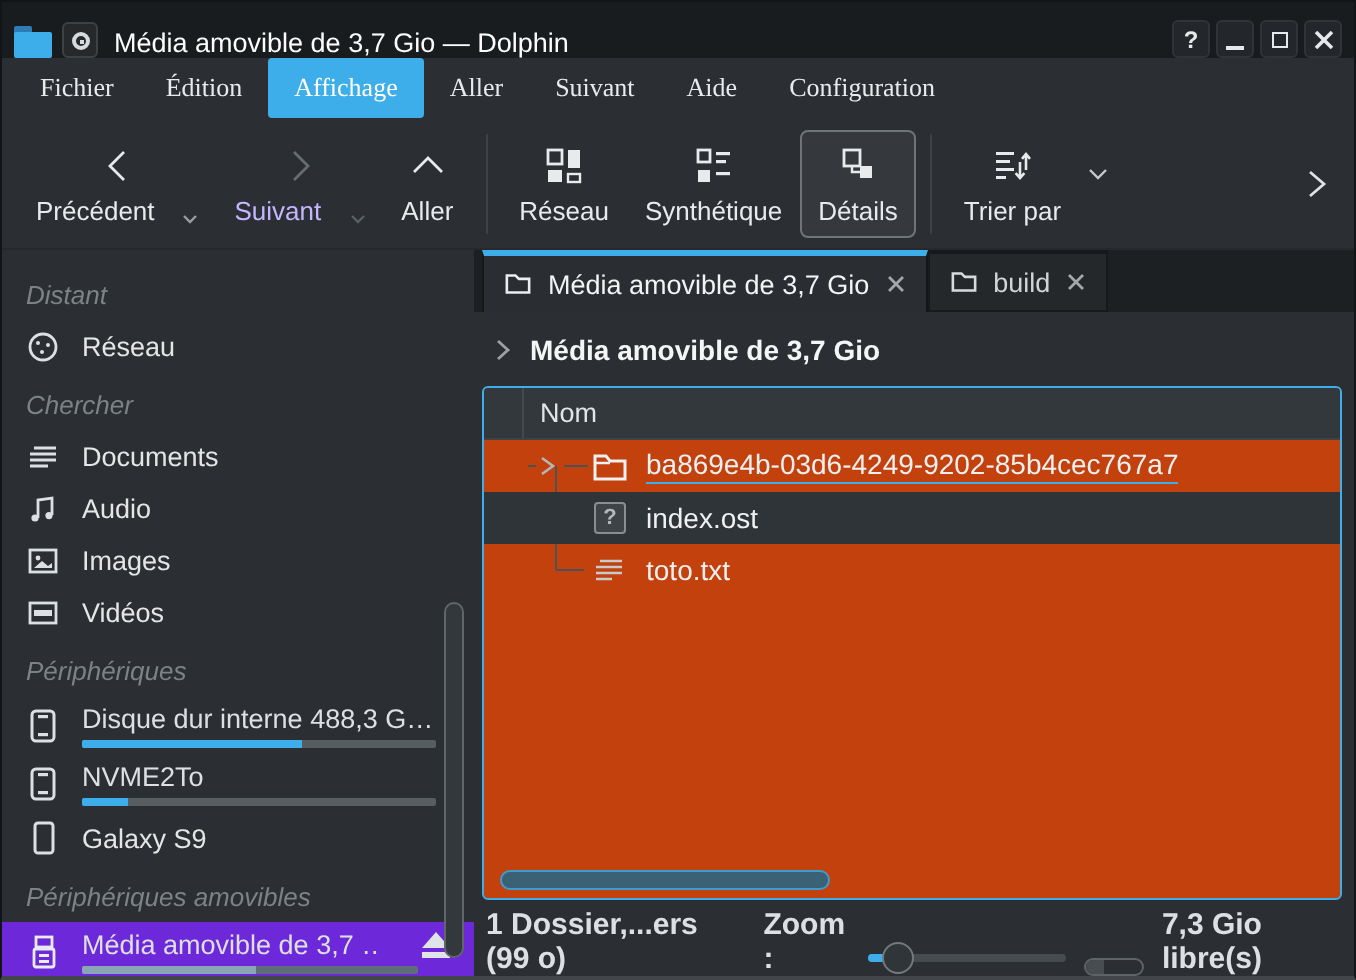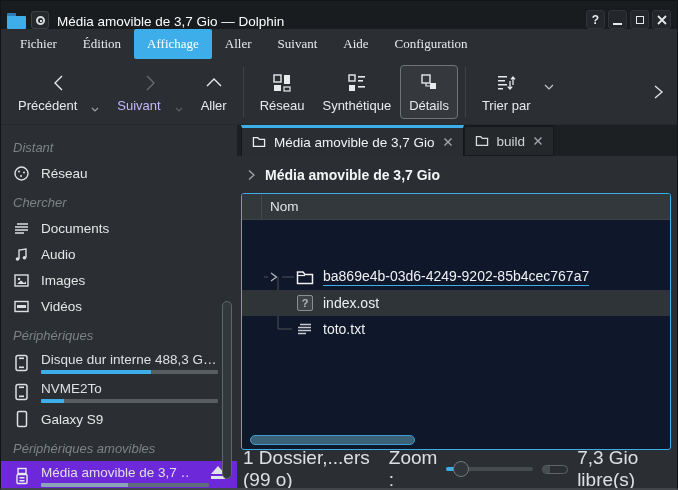--- a/index.html
+++ b/index.html
@@ -63,36 +63,36 @@
   
   .main{flex:1;display:flex;flex-direction:column;min-width:0;}
   .tabbar{height:31px;background:#1d2023;display:flex;align-items:stretch;}
   .tab{display:flex;align-items:center;gap:8px;padding:0 10px;font-size:13.5px;}
   .tab.active{background:#2a2e32;border-top:3px solid #3daee9;border-left:1px solid #141618;border-right:1px solid #141618;margin-left:4px;color:#f2f3f4;}
   .tab.inactive{background:#24282b;border:1px solid #17191c;border-top-width:2px;color:#d2d5d7;}
   .tab-close{display:flex;align-items:center;}
   .breadcrumb{height:37px;background:#2b2f33;display:flex;align-items:center;padding-left:10px;gap:9px;}
   .crumb-label{font-weight:bold;font-size:14px;color:#f4f5f6;}
   
-  .fileview{flex:1;margin:0 6px 0 4px;border:1px solid #3daee9;border-radius:3px;background:#0f172a;display:flex;flex-direction:column;overflow:hidden;position:relative;gap:44px;}
+  .fileview{flex:1;margin:0 6px 0 4px;border:1px solid #3daee9;border-radius:3px;background:#c2410c;display:flex;flex-direction:column;overflow:hidden;position:relative;}
   .fv-header{height:26px;background:#33383c;border-bottom:1px solid #3e4246;display:flex;align-items:center;flex-shrink:0;}
   .fv-header .corner{width:20px;height:100%;border-right:1px solid #45494d;}
   .fv-header .col{padding-left:8px;color:#e2e5e7;font-size:13.5px;}
   .rows{position:relative;flex:1;}
   .frow{height:26px;display:flex;align-items:center;position:relative;font-size:14px;color:#eff0f1;}
   .frow.alt{background:#2f3438;}
   .tree-guides{position:absolute;left:0;top:0;pointer-events:none;}
   .expander{position:absolute;left:26px;top:7px;}
   .row-icon{margin-left:54px;display:flex;align-items:center;width:18px;justify-content:center;flex-shrink:0;}
   .fname{margin-left:9px;white-space:nowrap;}
   .fname.hovered{border-bottom:1px solid #3daee9;padding-bottom:1px;}
   .unknown-box{width:16px;height:16px;background:#3e4347;border:1px solid #898e92;border-radius:2px;color:#b4b8bb;font-size:11px;font-weight:bold;display:flex;align-items:center;justify-content:center;}
   .hscrollbar{position:absolute;left:8px;bottom:4px;width:165px;height:10px;border-radius:5px;background:#3a6175;border:1px solid #3d9cd0;}
   
-  .statusbar{height:38px;display:flex;align-items:center;padding:0 6px;gap:9px;font-size:19px;color:#dde0e2;background:#2b2f33;}
+  .statusbar{height:38px;display:flex;align-items:flex-end;padding:0 6px;gap:9px;font-size:15px;color:#dde0e2;background:#2b2f33;font-weight:bold;}
   .zoom-slider{width:115px;height:18px;position:relative;display:flex;align-items:center;}
   .zs-track{width:100%;height:4px;background:#464b4f;border-radius:2px;}
   .zs-fill{position:absolute;left:0;width:9px;height:4px;background:#3daee9;border-radius:2px 0 0 2px;}
   .zs-handle{position:absolute;left:7px;width:16px;height:16px;border-radius:50%;background:#30353a;border:1px solid #75797d;}
   .cap-bar{margin-left:auto;width:34px;height:9px;border:1px solid #5e6367;border-radius:5px;position:relative;overflow:hidden;}
   .cap-bar .fill{position:absolute;left:0;top:0;bottom:0;width:30%;background:#484d51;}
   svg{display:block;}
 </style>
 </head>
 <body>

